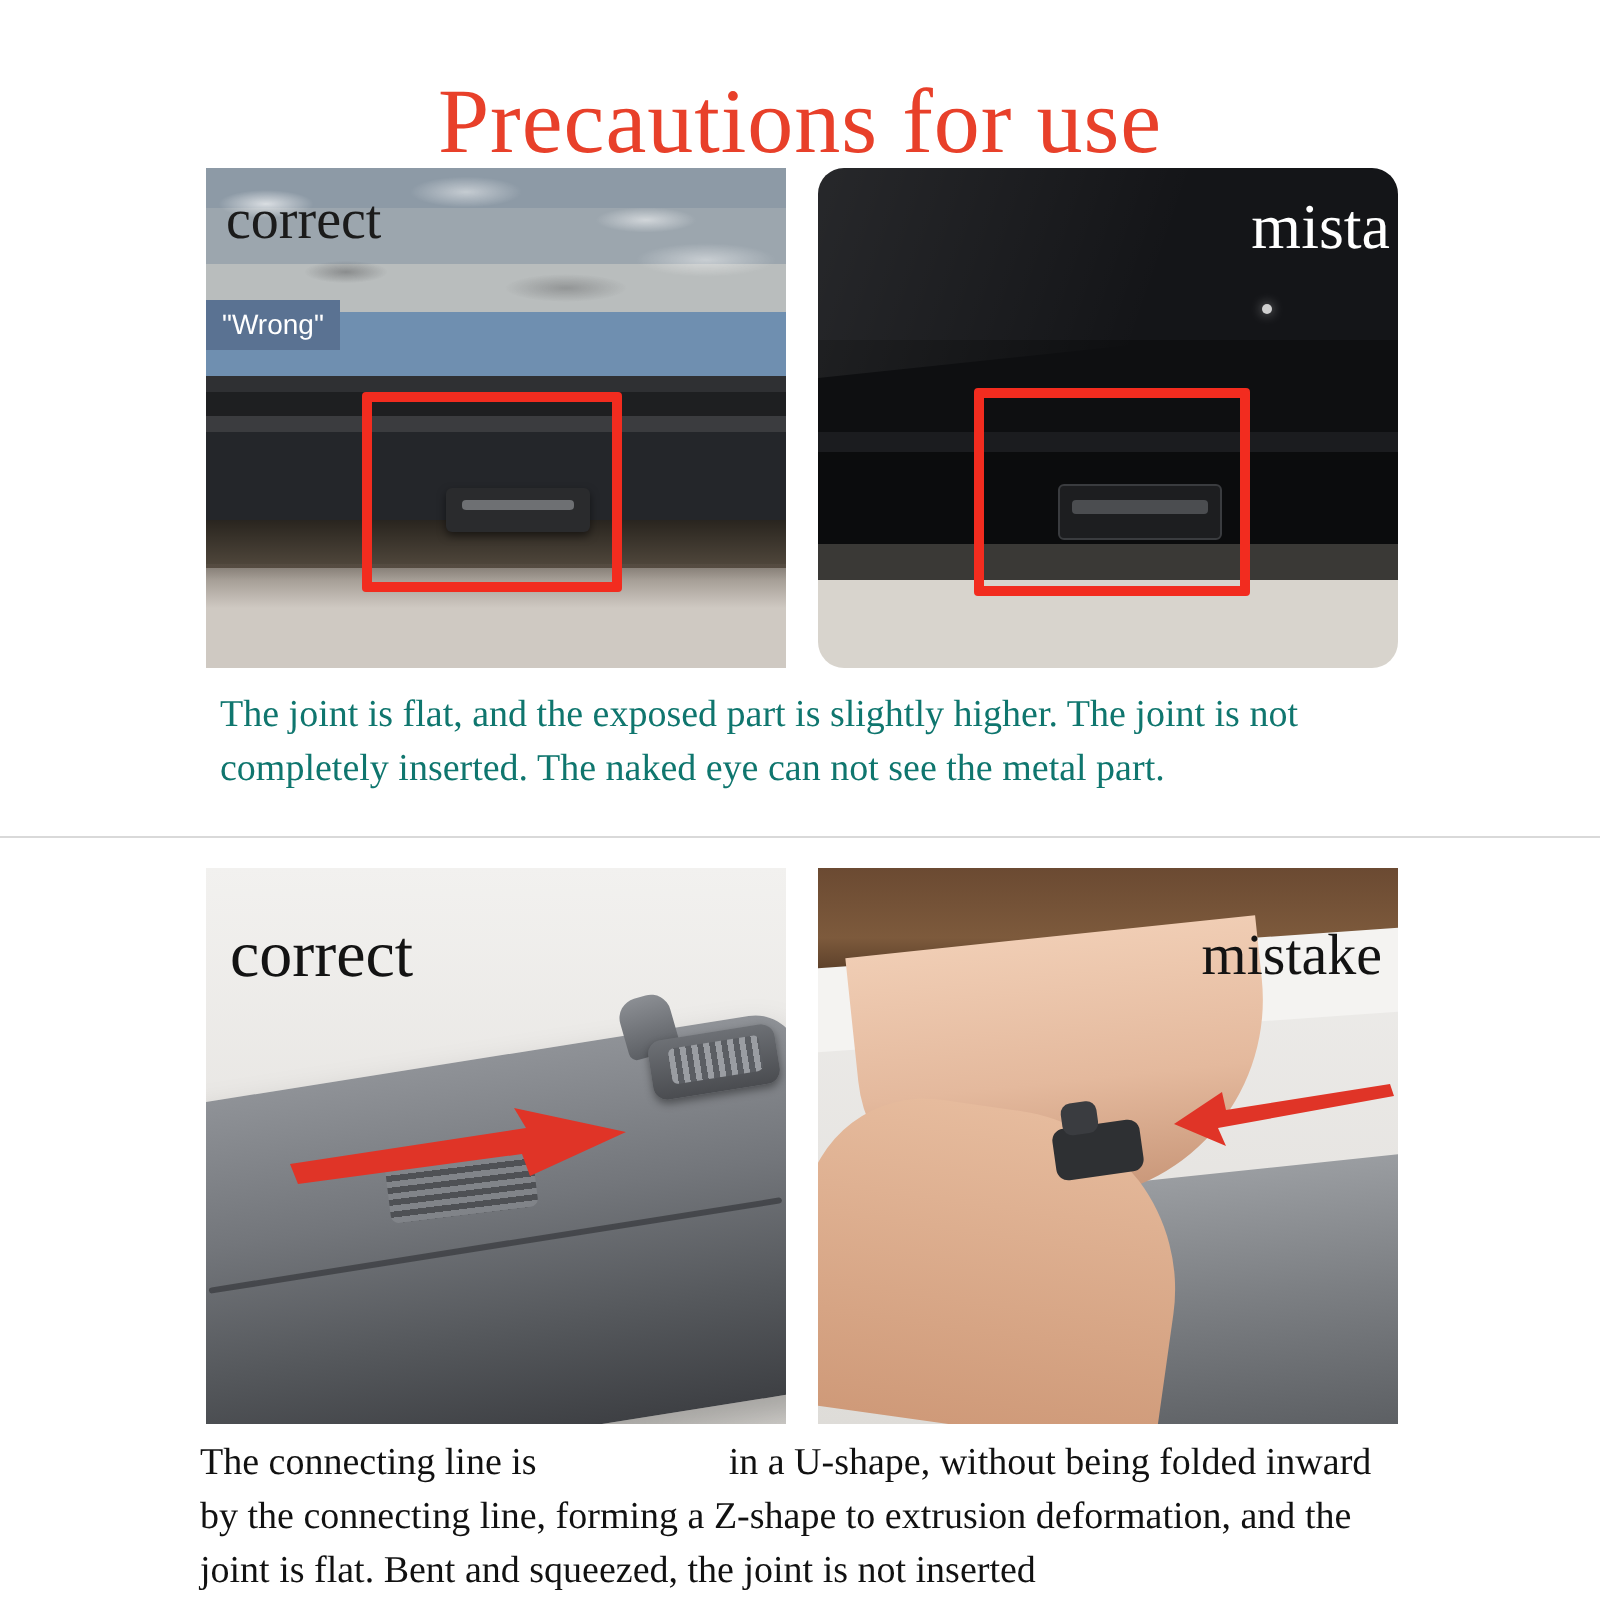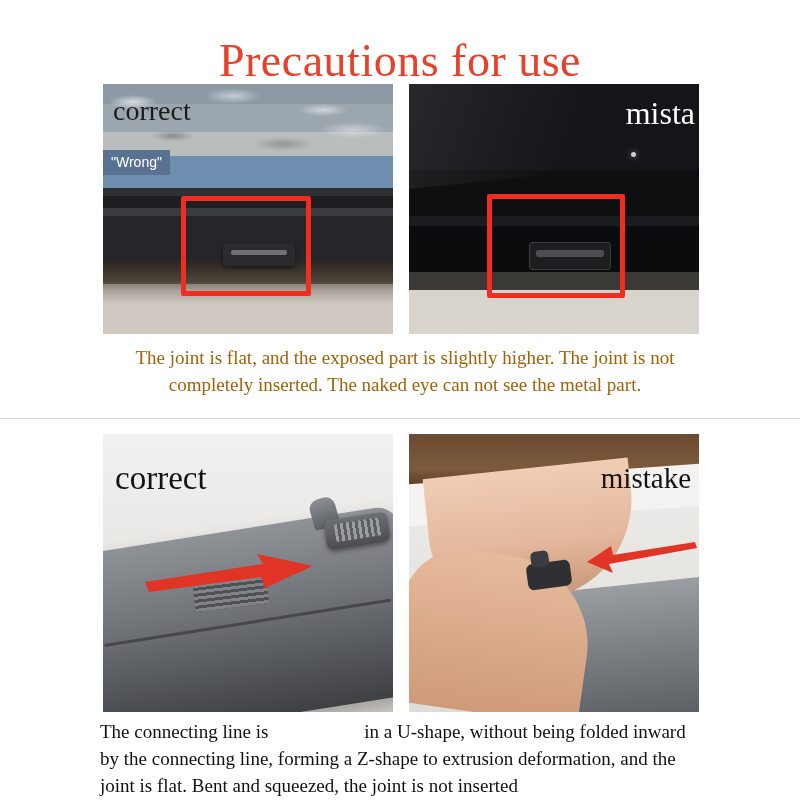--- a/index.html
+++ b/index.html
@@ -51,20 +51,21 @@
     height: 250px;
     overflow: hidden;
   }
   .panel-left {
     left: 0;
     width: 290px;
   }
   .panel-right {
     left: 306px;
     width: 290px;
+    border-radius: 13px;
   }
 
   
   .photo-a {
     position: absolute;
     inset: 0;
     background:
       linear-gradient(to bottom,
         #8d9aa6 0px, #8d9aa6 20px,
         #9ca6ae 20px, #9ca6ae 48px,
@@ -203,22 +204,21 @@
 
   
   .caption1 {
     position: absolute;
     top: 344px;
     left: 110px;
     width: 590px;
     font-family: "Liberation Serif", serif;
     font-size: 19px;
     line-height: 27px;
-    color: #a16207;
-    text-align: center;
+    color: #0f766e;
   }
 
   
   .divider {
     position: absolute;
     top: 418px;
     left: 0;
     width: 800px;
     height: 1px;
     background: #d9d9d9;

